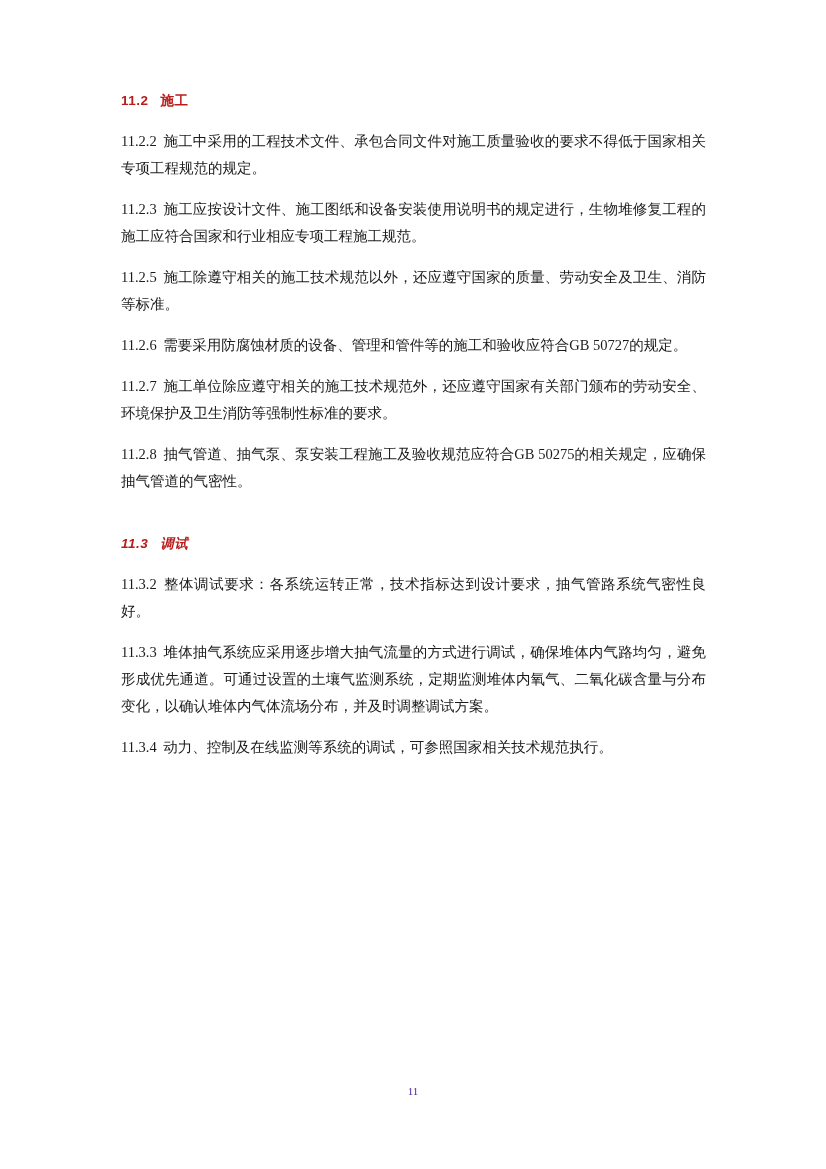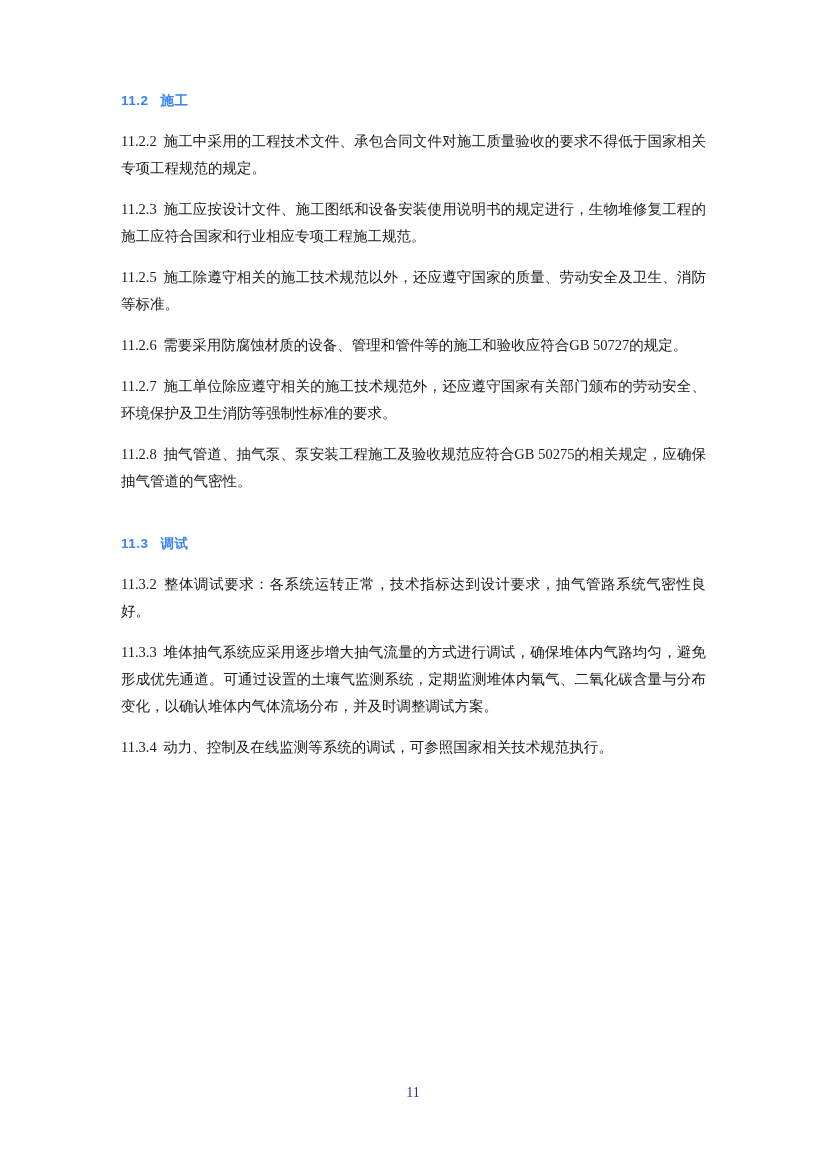--- a/index.html
+++ b/index.html
@@ -22,48 +22,49 @@
   .content {
     position: absolute;
     left: 121px;
     top: 92px;
     width: 585px;
   }
   .section-heading {
     font-family: "Liberation Sans", "DejaVu Sans", sans-serif;
     font-size: 13.5px;
     font-weight: bold;
-    color: #3b82f6;
+    color: #b91c1c;
     margin: 0 0 18px 0;
     letter-spacing: 0.5px;
   }
   .section-heading .num {
     margin-right: 12px;
   }
   .section-heading.second {
     margin-top: 40px;
+    font-style: italic;
   }
   p.para {
     font-size: 14.5px;
     line-height: 27px;
     color: #1b1b1b;
     margin: 0 0 14px 0;
     text-align: justify;
     text-justify: inter-ideograph;
   }
   p.para .pnum {
     margin-right: 3px;
   }
   .page-number {
     position: absolute;
     left: 0;
     right: 0;
     top: 1085px;
     text-align: center;
-    font-size: 14px;
+    font-size: 11px;
     color: #4c1d95;
     font-family: "Liberation Serif", "DejaVu Serif", serif;
   }
 </style>
 </head>
 <body>
 
 <div class="page">
   <div class="content">
 

